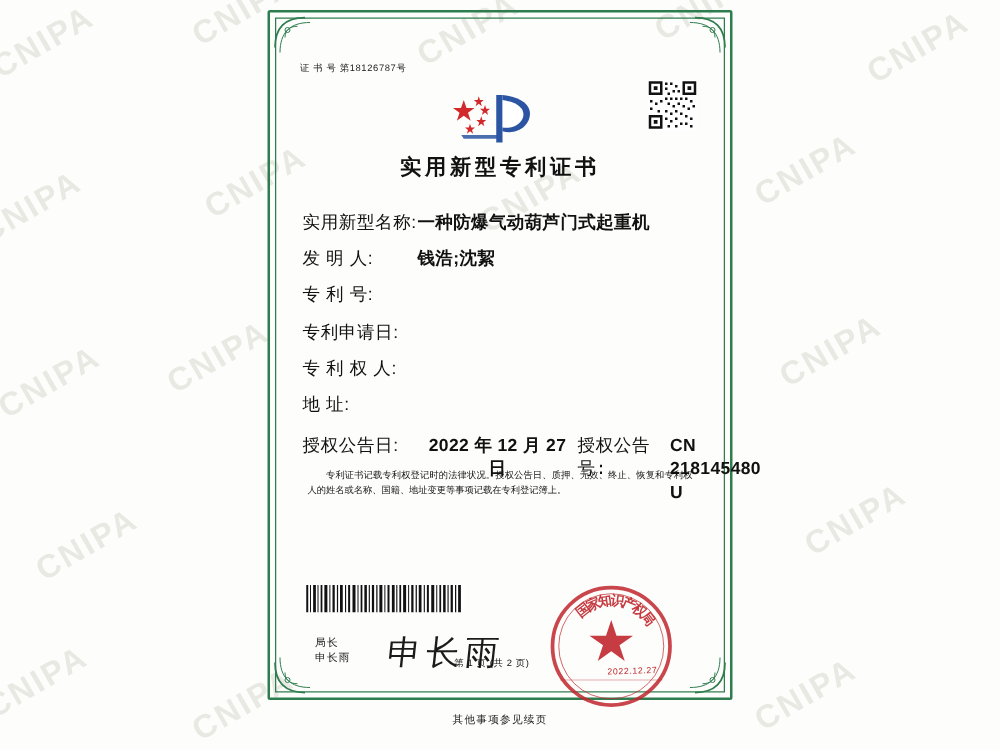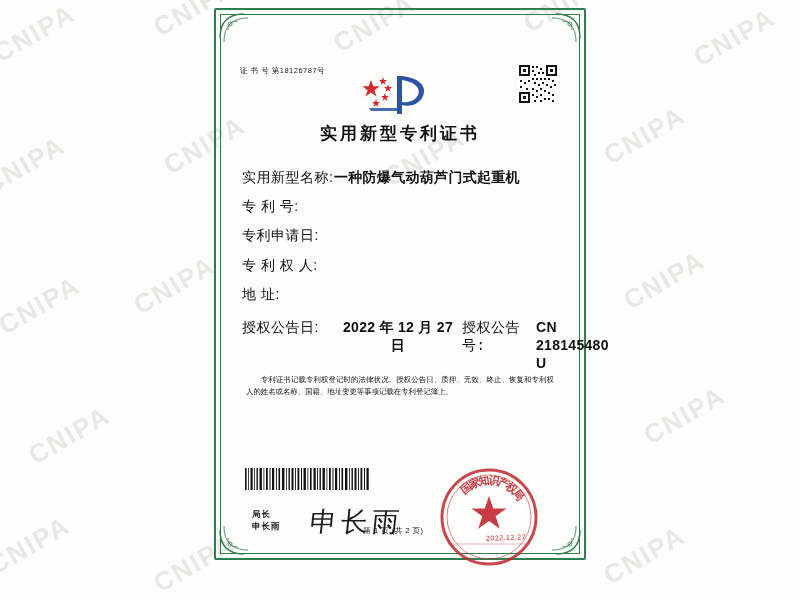--- a/index.html
+++ b/index.html
@@ -74,21 +74,21 @@
     left: 20px;
     top: 18px;
     right: 20px;
     bottom: 16px;
   }
 
   .cert-no {
     font-size: 7.5px;
     color: #1a1a1a;
     letter-spacing: 0.5px;
-    margin-top: 40px;
+    margin-top: 24px;
     margin-left: 6px;
   }
 
   .qr {
     position: absolute;
     right: 8px;
     top: 38px;
     width: 40px;
     height: 40px;
   }
@@ -180,21 +180,20 @@
   .barcode svg { display: block; }
 
   .signature-block {
     position: absolute;
     left: 18px;
     top: 482px;
     font-size: 8.5px;
     color: #111;
     line-height: 1.45;
     letter-spacing: 1px;
-    font-weight: bold;
   }
   .hand-sign {
     position: absolute;
     left: 76px;
     top: 478px;
     font-size: 27px;
     color: #1b1b1b;
     font-family: "DejaVu Serif", serif;
     letter-spacing: 4px;
     transform: skewX(-6deg);
@@ -380,20 +379,24 @@
           <path d="M8 36 L40 36 L40 39 L10 39 Z" fill="#2b55a3" opacity="0.85"></path>
         </svg>
       </div>
 
       <div class="title">实用新型专利证书</div>
 
       <div class="fields">
         <div class="field-row">
           <div class="field-label">实用新型名称:</div>
           <div class="field-value">一种防爆气动葫芦门式起重机</div>
+        </div>
+        <div class="field-row">
+          <div class="field-label">发 明 人:</div>
+          <div class="field-value">钱浩;沈絜</div>
         </div>
         <div class="field-row">
           <div class="field-label">专 利 号:</div>
         </div>
         <div class="field-row">
           <div class="field-label">专利申请日:</div>
         </div>
         <div class="field-row">
           <div class="field-label">专 利 权 人:</div>
         </div>
@@ -485,13 +488,14 @@
           </g>
           <line x1="10" y1="78" x2="92" y2="78" stroke="#c0272d" stroke-width="0.6" opacity="0.5"></line>
         </svg>
       </div>
       <div class="seal-date">2022.12.27</div>
 
       <div class="page-num">第 1 页 (共 2 页)</div>
     </div>
   </div>
 
+  <div class="footer-note">其他事项参见续页</div>
 </div>
 
 </body></html>

